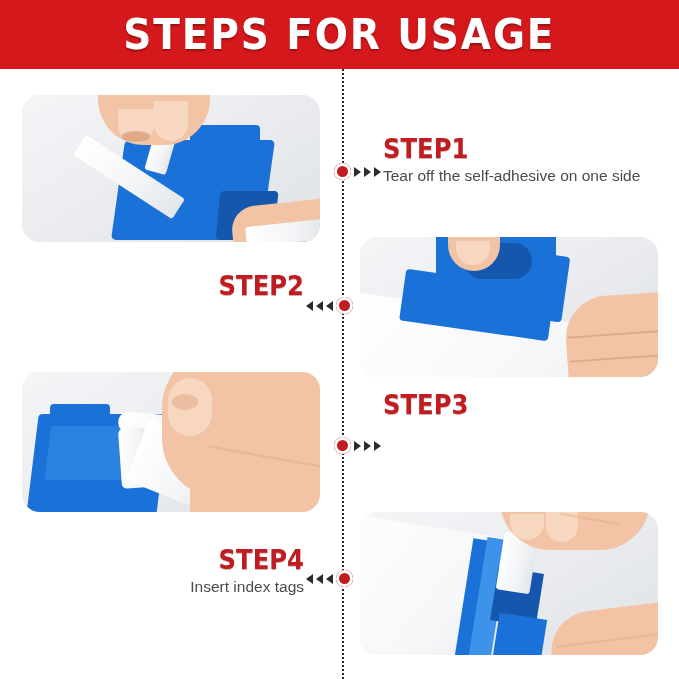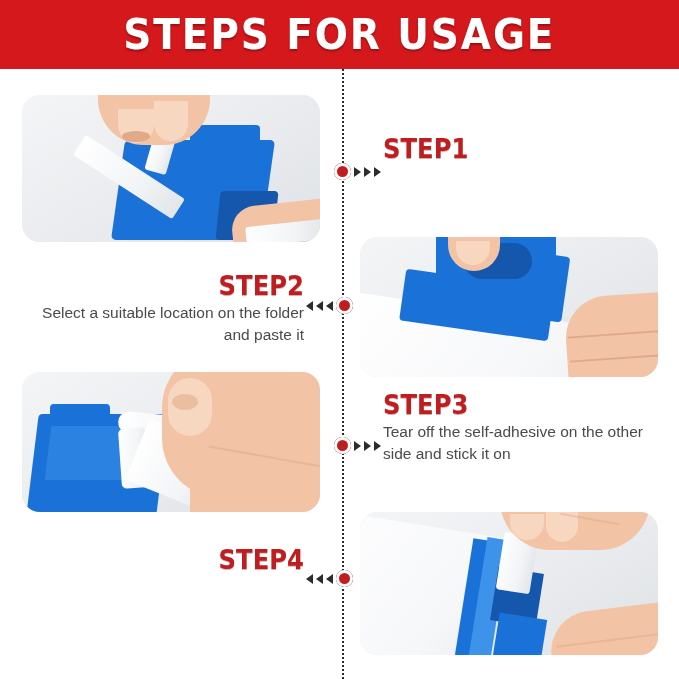--- a/index.html
+++ b/index.html
@@ -156,20 +156,21 @@
 </div>
 
 <div class="marker-row" style="left:334px; top:163px;">
   <span class="bullseye"></span>
   <span class="arrow arrow-right"></span>
   <span class="arrow arrow-right"></span>
   <span class="arrow arrow-right"></span>
 </div>
 <div class="step-block align-left" style="left:383px; top:135px; width:272px;">
   <p class="step-title">STEP1</p>
+  <p class="step-desc">Tear off the self-adhesive on one side</p>
 </div>
 
 <div class="photo" style="left:360px; top:237px; width:298px; height:140px;">
   <div class="photo-inner">
     <div class="bg-soft"></div>
 
     <div class="white-card" style="left:-20px; top:72px; width:260px; height:110px; transform:rotate(8deg); border-radius:6px;"></div>
 
     <div class="blue-shape" style="left:42px; top:42px; width:150px; height:52px; transform:rotate(8deg); border-radius:4px;"></div>
     <div class="blue-shape" style="left:76px; top:-16px; width:120px; height:70px; border-radius:4px;"></div>
@@ -186,21 +187,20 @@
 </div>
 
 <div class="marker-row" style="left:306px; top:297px;">
   <span class="arrow arrow-left"></span>
   <span class="arrow arrow-left"></span>
   <span class="arrow arrow-left"></span>
   <span class="bullseye"></span>
 </div>
 <div class="step-block align-right" style="left:30px; top:272px; width:274px;">
   <p class="step-title">STEP2</p>
-  <p class="step-desc">Select a suitable location on the folder and paste it</p>
 </div>
 
 <div class="photo" style="left:22px; top:372px; width:298px; height:140px;">
   <div class="photo-inner">
     <div class="bg-soft"></div>
 
     <div class="blue-shape" style="left:10px; top:42px; width:130px; height:110px; transform:skewX(-7deg); border-radius:4px;"></div>
     <div class="blue-shape" style="left:28px; top:32px; width:60px; height:36px; border-radius:4px;"></div>
     <div class="blue-light" style="left:26px; top:54px; width:110px; height:54px; transform:skewX(-7deg); opacity:.5;"></div>
 
@@ -217,21 +217,20 @@
 </div>
 
 <div class="marker-row" style="left:334px; top:437px;">
   <span class="bullseye"></span>
   <span class="arrow arrow-right"></span>
   <span class="arrow arrow-right"></span>
   <span class="arrow arrow-right"></span>
 </div>
 <div class="step-block align-left" style="left:383px; top:391px; width:272px;">
   <p class="step-title">STEP3</p>
-  <p class="step-desc">Tear off the self-adhesive on the other side and stick it on</p>
 </div>
 
 <div class="photo" style="left:360px; top:512px; width:298px; height:143px;">
   <div class="photo-inner">
     <div class="bg-soft"></div>
 
     <div class="white-card" style="left:-64px; top:10px; width:200px; height:150px; transform:rotate(9deg); border-radius:8px;"></div>
 
     <div class="blue-shape" style="left:104px; top:28px; width:32px; height:118px; transform:rotate(9deg);"></div>
     <div class="blue-light" style="left:118px; top:26px; width:22px; height:120px; transform:rotate(9deg);"></div>
@@ -251,13 +250,14 @@
 </div>
 
 <div class="marker-row" style="left:306px; top:570px;">
   <span class="arrow arrow-left"></span>
   <span class="arrow arrow-left"></span>
   <span class="arrow arrow-left"></span>
   <span class="bullseye"></span>
 </div>
 <div class="step-block align-right" style="left:30px; top:546px; width:274px;">
   <p class="step-title">STEP4</p>
+  <p class="step-desc">Insert index tags</p>
 </div>
 
 </body></html>

